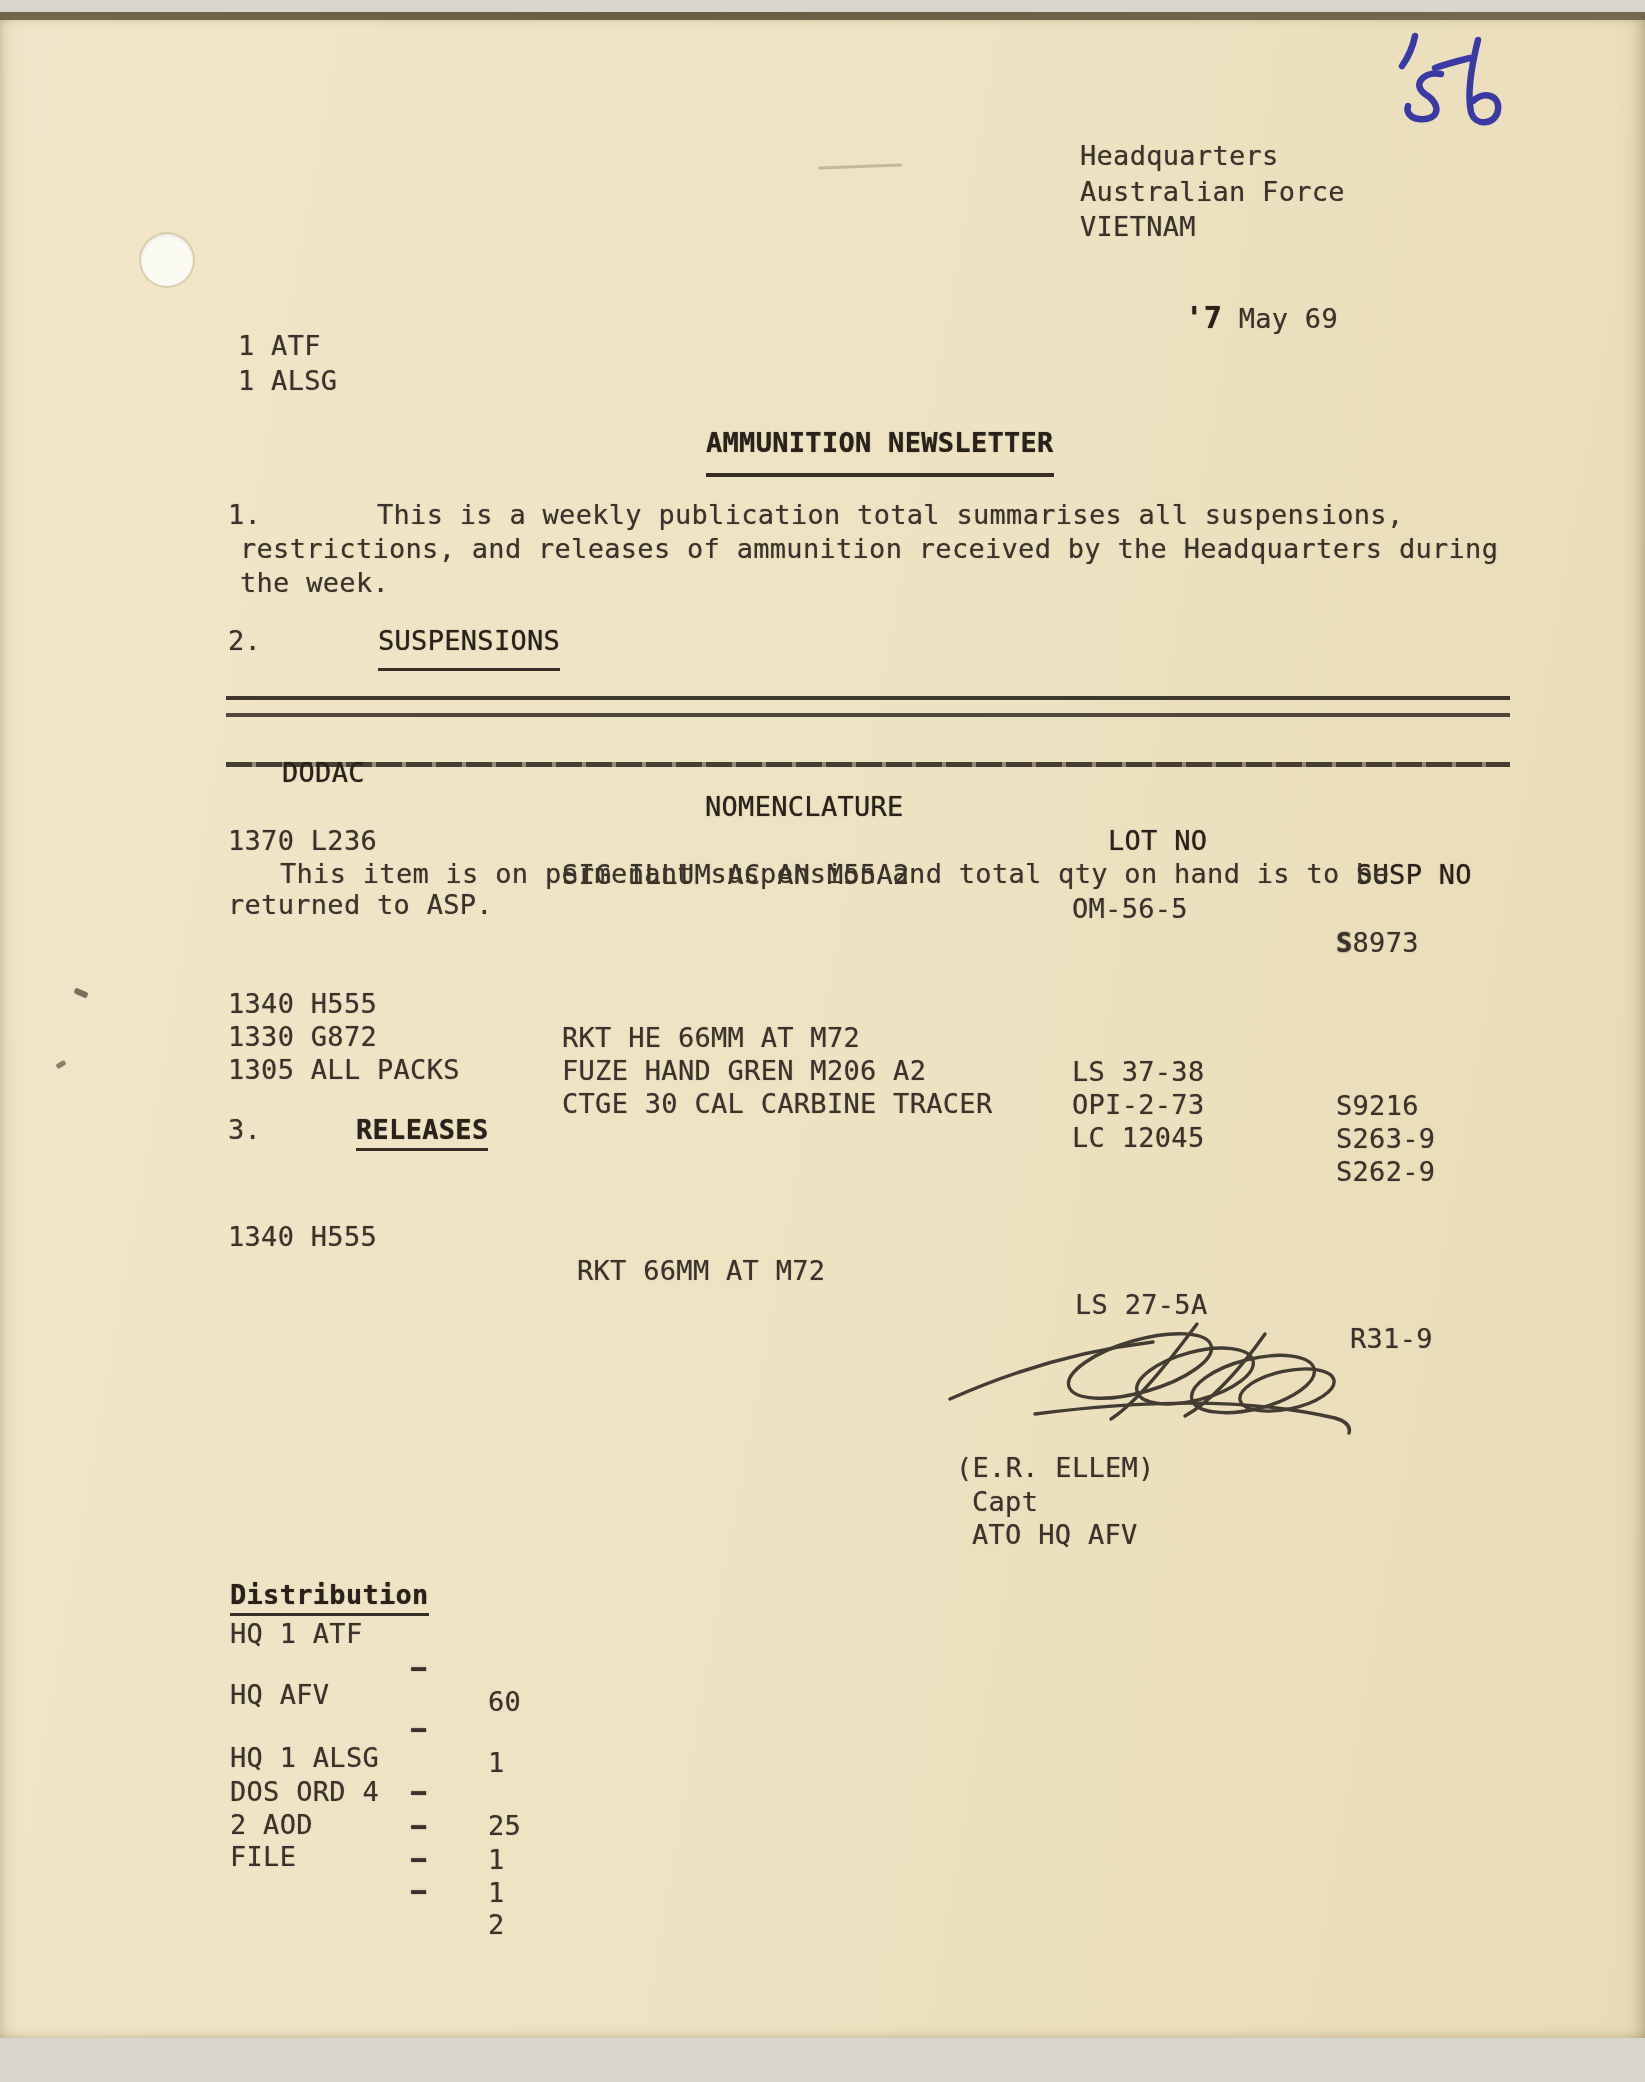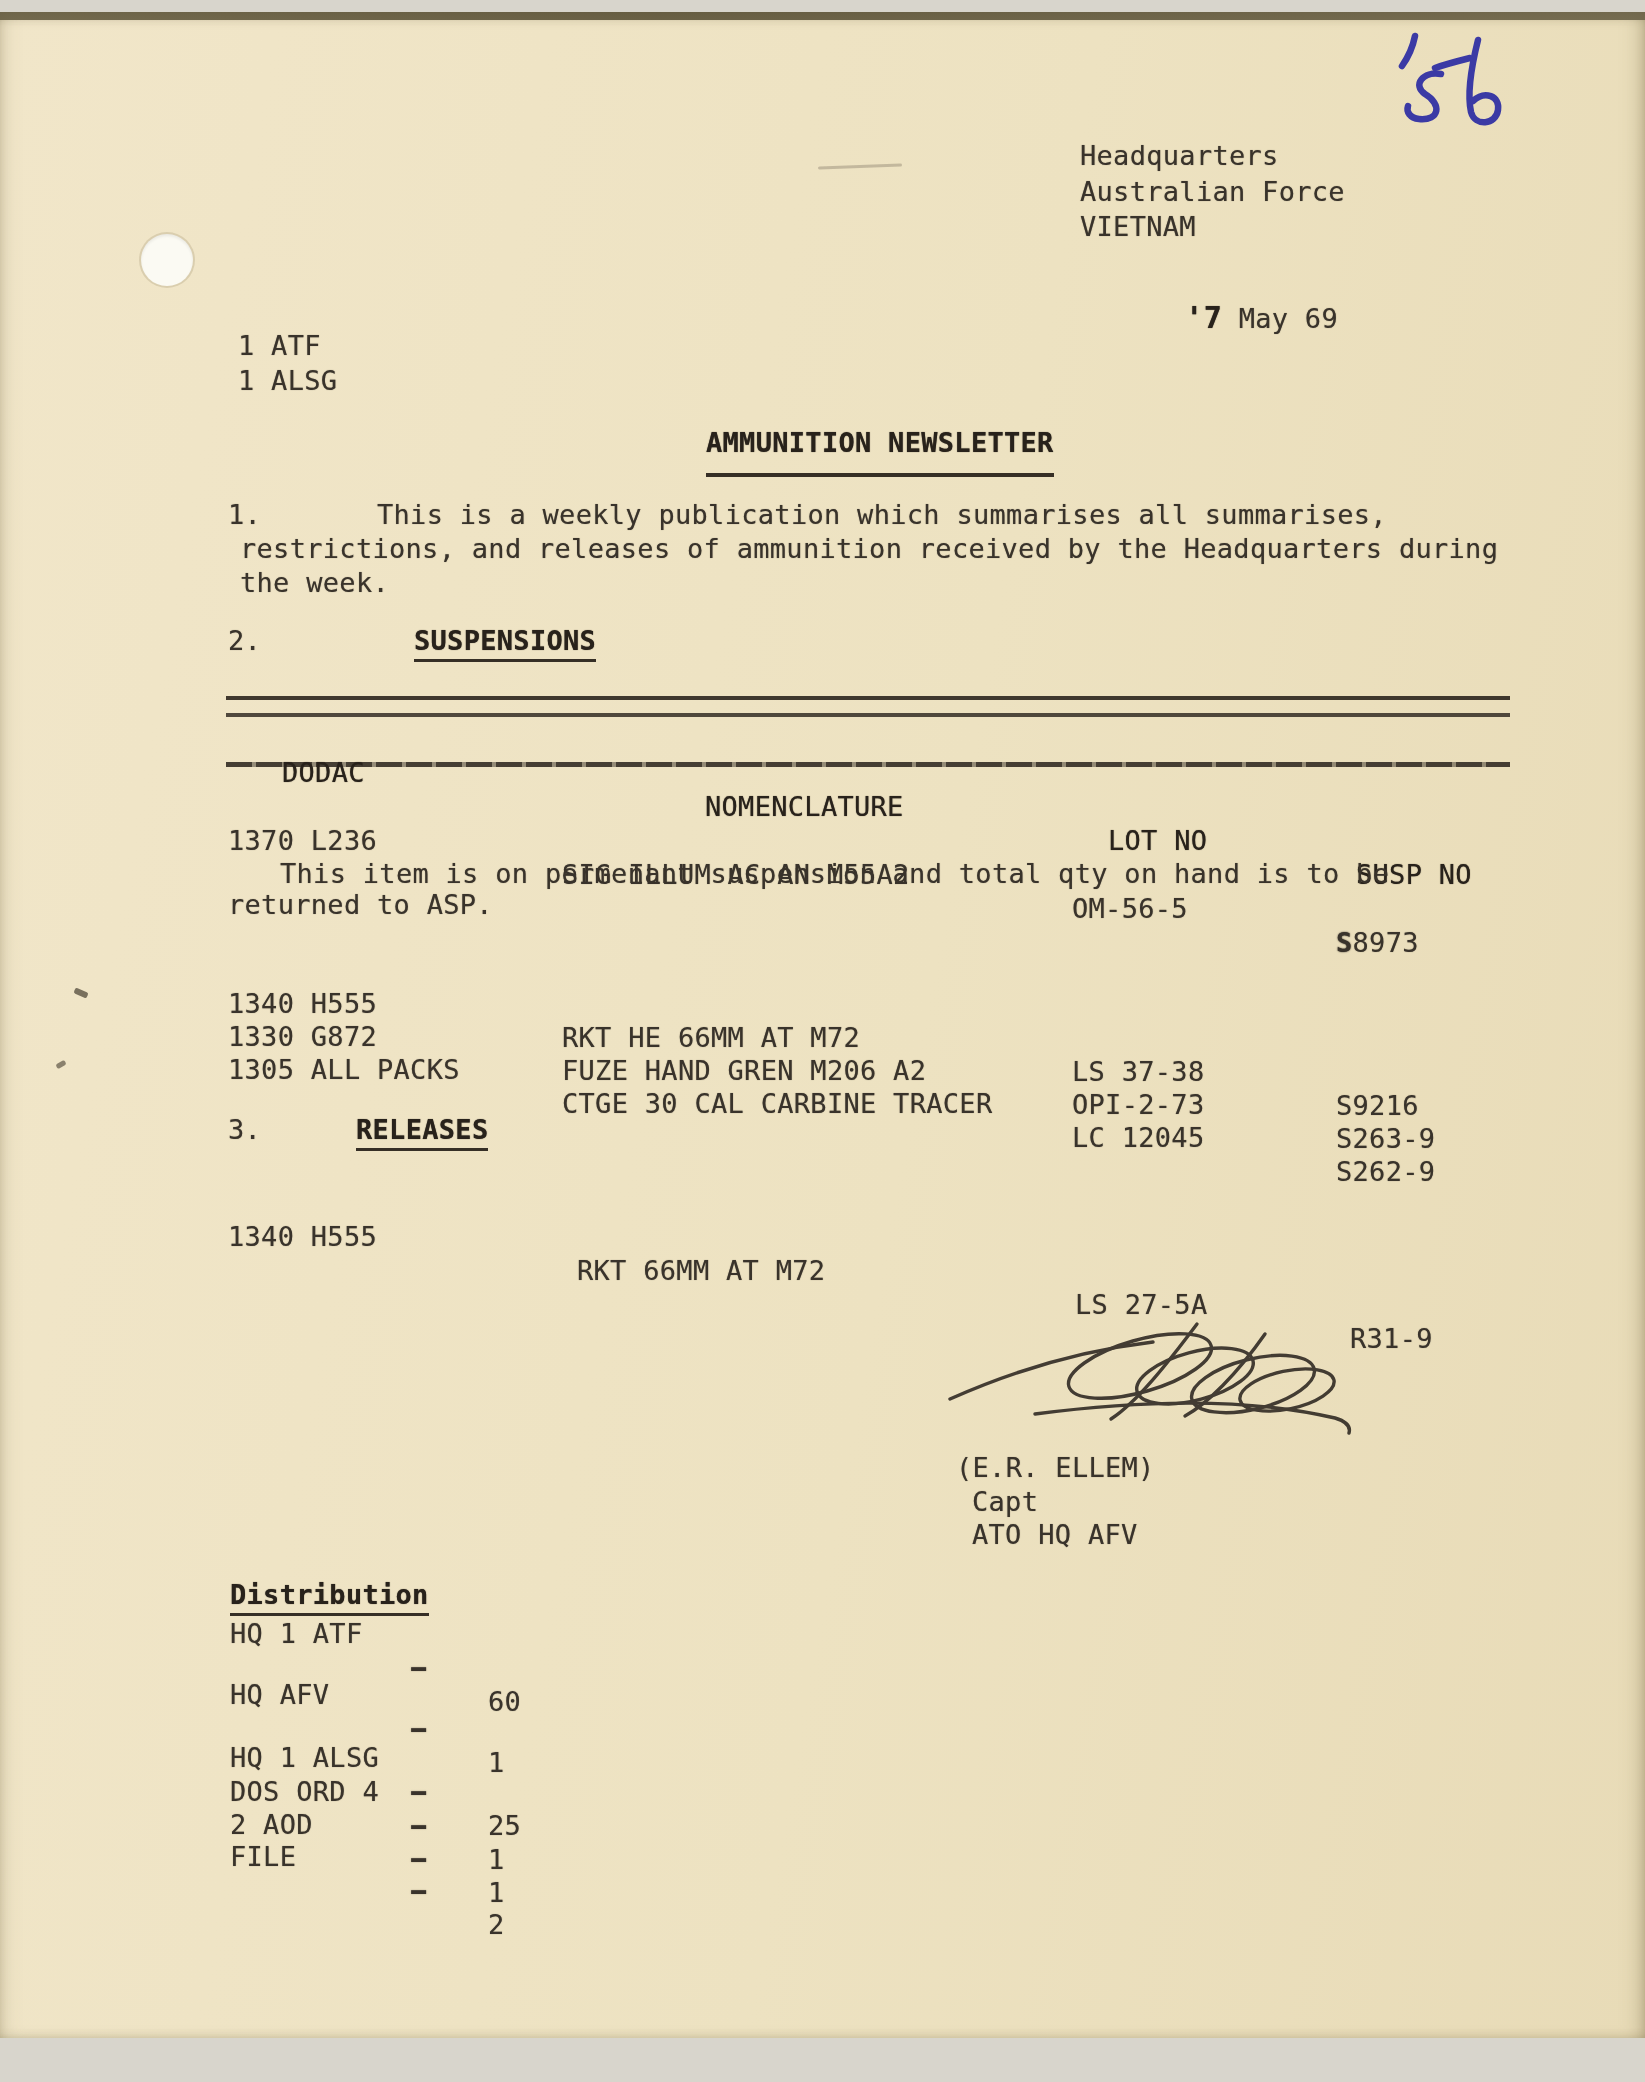--- a/index.html
+++ b/index.html
@@ -131,26 +131,26 @@
     <div class="typed" style="left:1086px;top:255px;">
       <span class="dark" style="font-weight:bold;font-size:30px;">'7</span><span> May 69</span>
     </div>
 
     <div class="typed" style="left:238px;top:317px;">1 ATF</div>
     <div class="typed" style="left:238px;top:352px;">1 ALSG</div>
 
     <div class="typed dark uline" style="left:706px;top:414px;font-weight:bold;">AMMUNITION NEWSLETTER</div>
 
     <div class="typed" style="left:228px;top:486px;">1.</div>
-    <div class="typed multiline" style="left:240px;top:486px;width:1290px;text-indent:137px;">This is a weekly publication which summarises all summarises,
+    <div class="typed multiline" style="left:240px;top:486px;width:1290px;text-indent:137px;">This is a weekly publication total summarises all suspensions,
 restrictions, and releases of ammunition received by the Headquarters during
 the week.</div>
 
     <div class="typed" style="left:228px;top:612px;">2.</div>
-    <div class="typed dark" style="left:378px;top:612px;font-weight:bold;border-bottom:3.5px solid rgba(38,31,24,.92);padding-bottom:1px;margin-left:36px;">SUSPENSIONS</div>
+    <div class="typed dark" style="left:378px;top:612px;font-weight:normal;border-bottom:3.5px solid rgba(38,31,24,.92);padding-bottom:10px;">SUSPENSIONS</div>
 
     <div class="rule-double" style="top:684px;"></div>
 
     <div class="trow hdr typed dark" style="top:710px;">
       <span class="c1">DODAC</span>
       <span class="c2">NOMENCLATURE</span>
       <span class="c3">LOT NO</span>
       <span class="c4">SUSP NO</span>
     </div>
 

